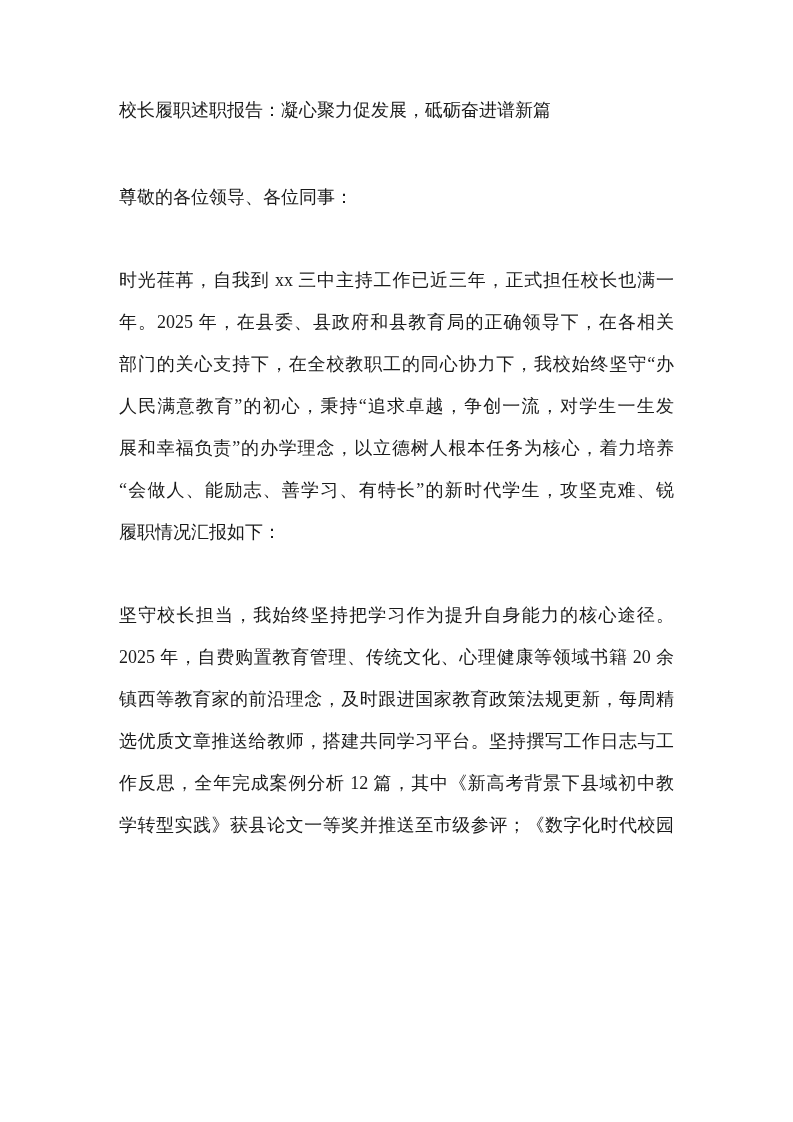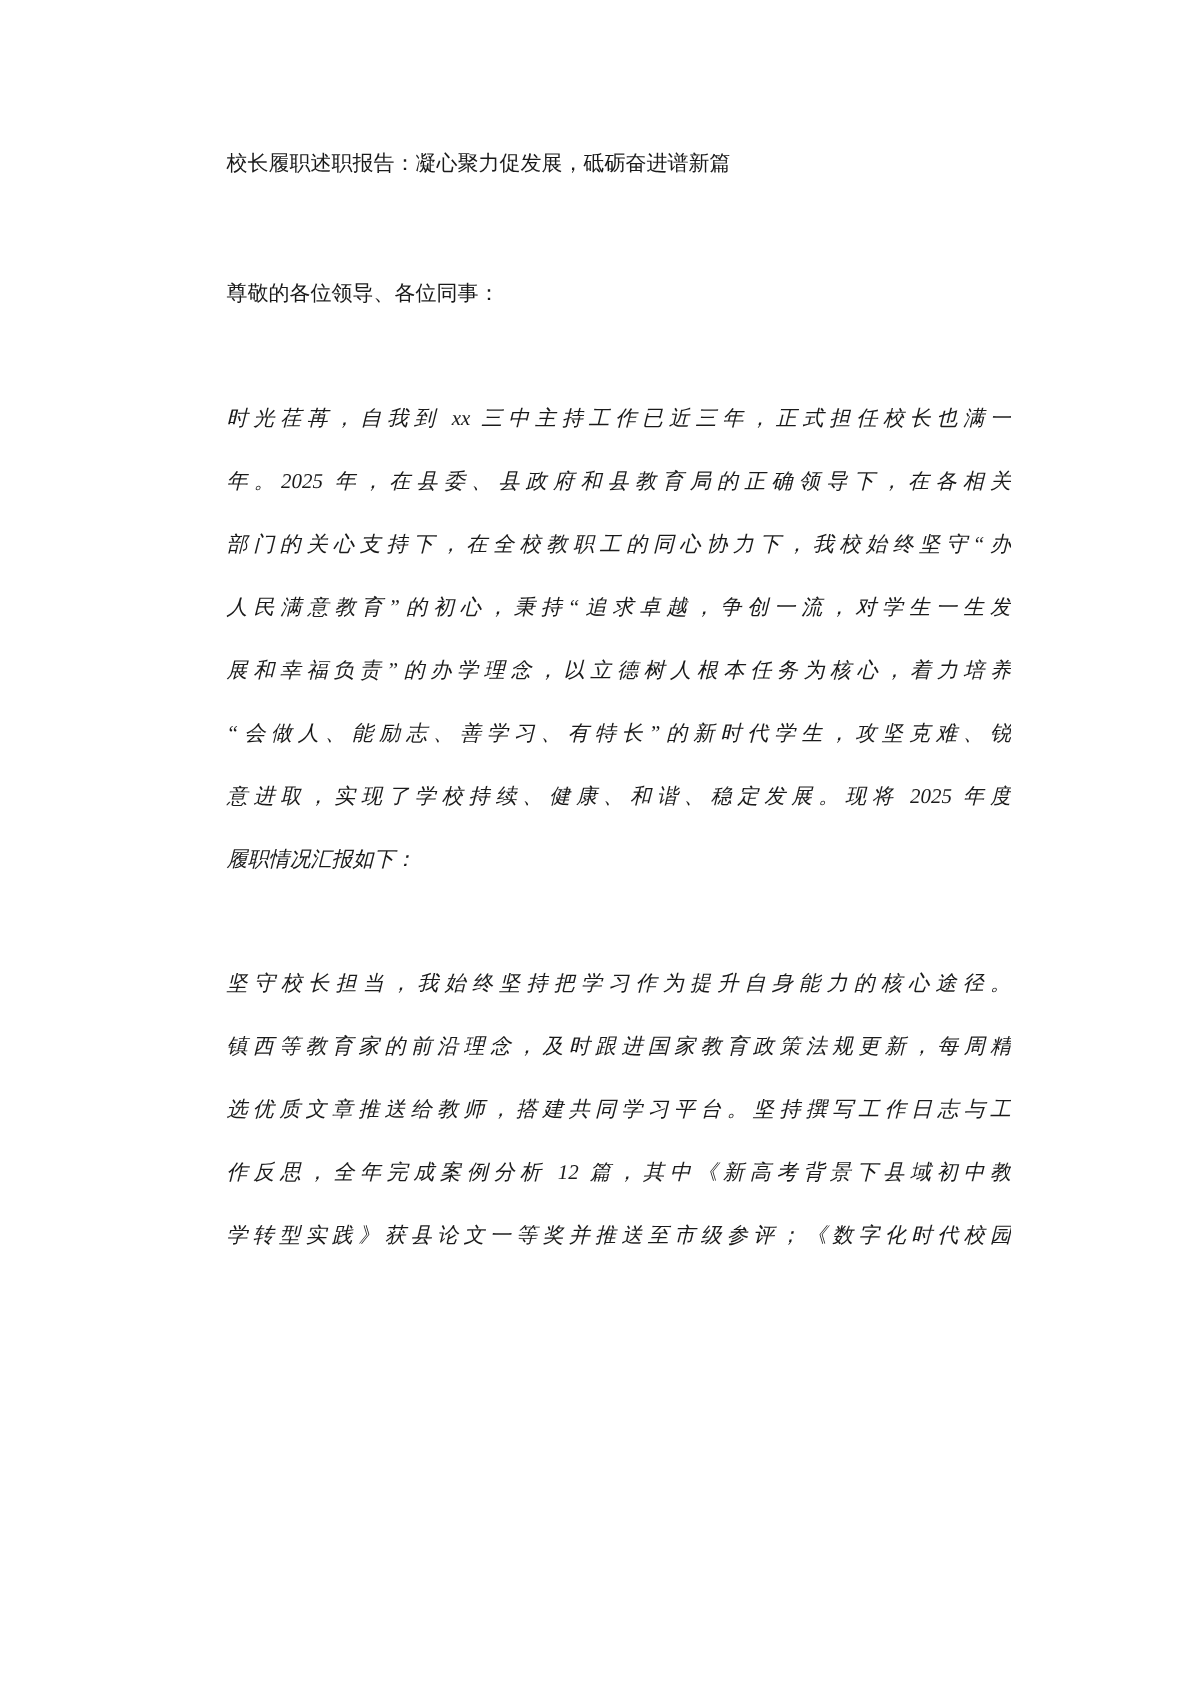--- a/index.html
+++ b/index.html
@@ -16,34 +16,32 @@
   }
   .page {
     position: relative;
     box-sizing: border-box;
     width: 793px;
     height: 1122px;
     background: #ffffff;
     padding: 89px 119px 0 119px;
   }
   .block {
-    font-size: 14px;
+    font-size: 18px;
     line-height: 42px;
     text-align: left;
-    margin-left: 32px;
   }
   .doc-title    { margin-bottom: 45px; }
   .salutation   { margin-bottom: 41px; }
   .para-intro   { margin-bottom: 41px; }
   .line {
     height: 42px;
     overflow: hidden;
     text-align: justify;
     text-align-last: justify;
-    font-style: italic;
   }
   .line.natural {
     text-align: center;
     text-align-last: left;
   }
 </style>
 </head>
 <body>
 
 <div class="page">
@@ -52,27 +50,27 @@
 
   <div class="block salutation">尊敬的各位领导、各位同事：</div>
 
   <div class="block para-intro">
     <div class="line">时光荏苒，自我到 xx 三中主持工作已近三年，正式担任校长也满一</div>
     <div class="line">年。2025 年，在县委、县政府和县教育局的正确领导下，在各相关</div>
     <div class="line">部门的关心支持下，在全校教职工的同心协力下，我校始终坚守“办</div>
     <div class="line">人民满意教育”的初心，秉持“追求卓越，争创一流，对学生一生发</div>
     <div class="line">展和幸福负责”的办学理念，以立德树人根本任务为核心，着力培养</div>
     <div class="line">“会做人、能励志、善学习、有特长”的新时代学生，攻坚克难、锐</div>
-    <div class="line">意进取，实现了学校持续、健康、和谐、稳定发展。现将 2025 年度</div>
     <div class="line natural">履职情况汇报如下：</div>
   </div>
 
 
 
   <div class="block">
     <div class="line">坚守校长担当，我始终坚持把学习作为提升自身能力的核心途径。</div>
+    <div class="line">2025 年，自费购置教育管理、传统文化、心理健康等领域书籍 20 余</div>
     <div class="line">镇西等教育家的前沿理念，及时跟进国家教育政策法规更新，每周精</div>
     <div class="line">选优质文章推送给教师，搭建共同学习平台。坚持撰写工作日志与工</div>
     <div class="line">作反思，全年完成案例分析 12 篇，其中《新高考背景下县域初中教</div>
     <div class="line">学转型实践》获县论文一等奖并推送至市级参评；《数字化时代校园</div>
   </div>
 
 </div>
 
 </body></html>

